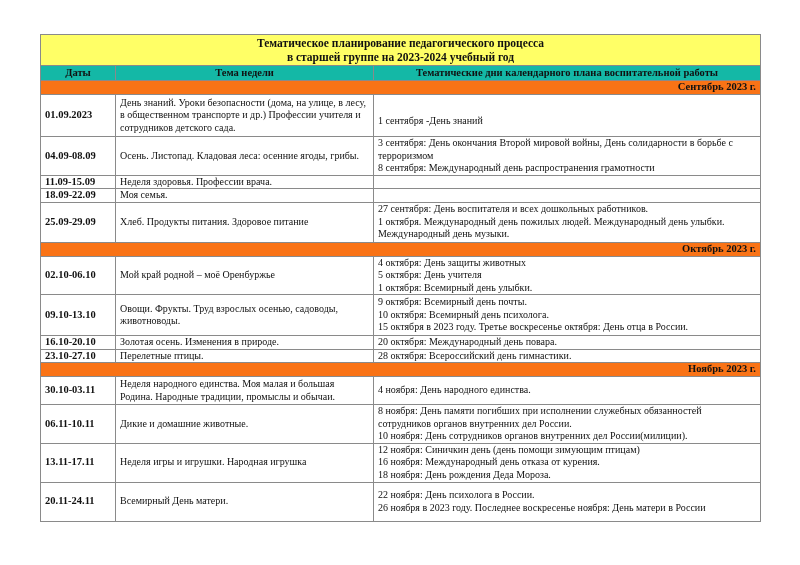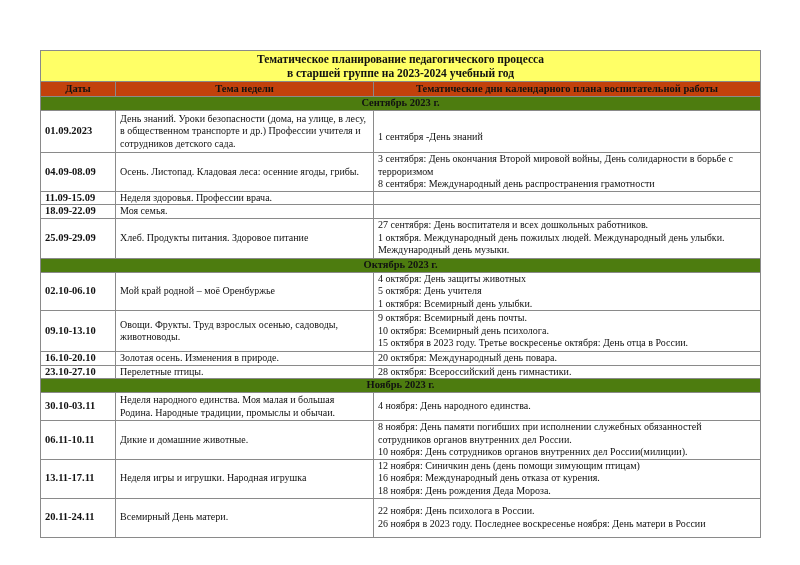--- a/index.html
+++ b/index.html
@@ -1,23 +1,23 @@
 <!DOCTYPE html>
 <html><head>
 <meta charset="utf-8">
 <style>
   html, body { margin:0; padding:0; background:#ffffff; }
   body { width:800px; height:565px; position:relative; overflow:hidden; font-family:"Liberation Serif","DejaVu Serif",serif; color:#111; }
-  table.plan { position:absolute; left:40px; top:50px; width:721px; border-collapse:collapse; table-layout:fixed; font-size:10px; line-height:12.5px; }
+  table.plan { position:absolute; left:40px; top:34px; width:721px; border-collapse:collapse; table-layout:fixed; font-size:10px; line-height:12.5px; }
   table.plan td, table.plan th { border:1px solid #8a8a8a; padding:0 4px; vertical-align:middle; }
   .c1 { width:75px; }
   .c2 { width:258px; }
   .title-row td { background:#ffff66; text-align:center; font-weight:bold; font-size:11.5px; line-height:14px; height:30px; padding:0; }
-  .col-head th { background:#c2410c; font-weight:bold; font-size:10.5px; height:14px; text-align:center; padding:0 2px; }
-  .month td { background:#4d7c0f; text-align:center; font-weight:bold; font-size:10.5px; height:13px; padding:0; }
+  .col-head th { background:#14b8a6; font-weight:bold; font-size:10.5px; height:14px; text-align:center; padding:0 2px; }
+  .month td { background:#f97316; text-align:right; font-weight:bold; font-size:10.5px; height:13px; padding:0; }
   td.date { text-align:left; font-weight:bold; font-size:10.5px; padding:0; }
   td.theme { text-align:left; }
   td.events { text-align:left; vertical-align:top; padding-top:1px; }
   td.events div { white-space:normal; }
   .r43 { height:42px; } .r39 { height:38px; } .r14 { height:13px; } .r41 { height:40px; }
   .r38 { height:37px; } .r42 { height:41px; } .r13 { height:12px; } .r29 { height:28px; } .r40 { height:39px; }
 </style>
 </head>
 <body>
 

